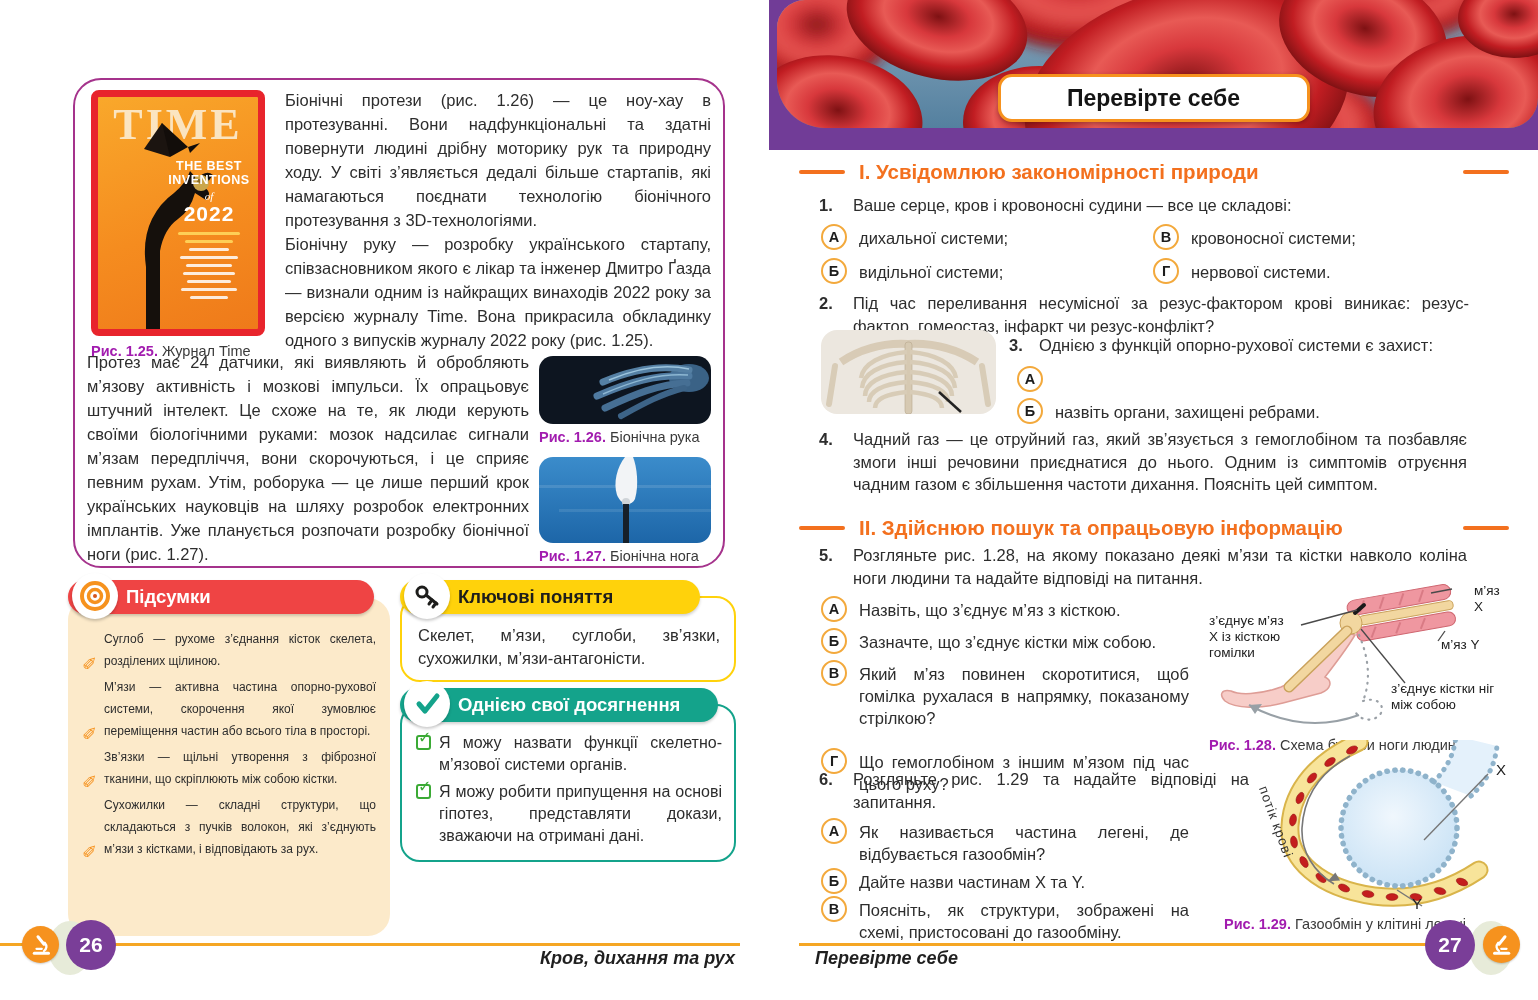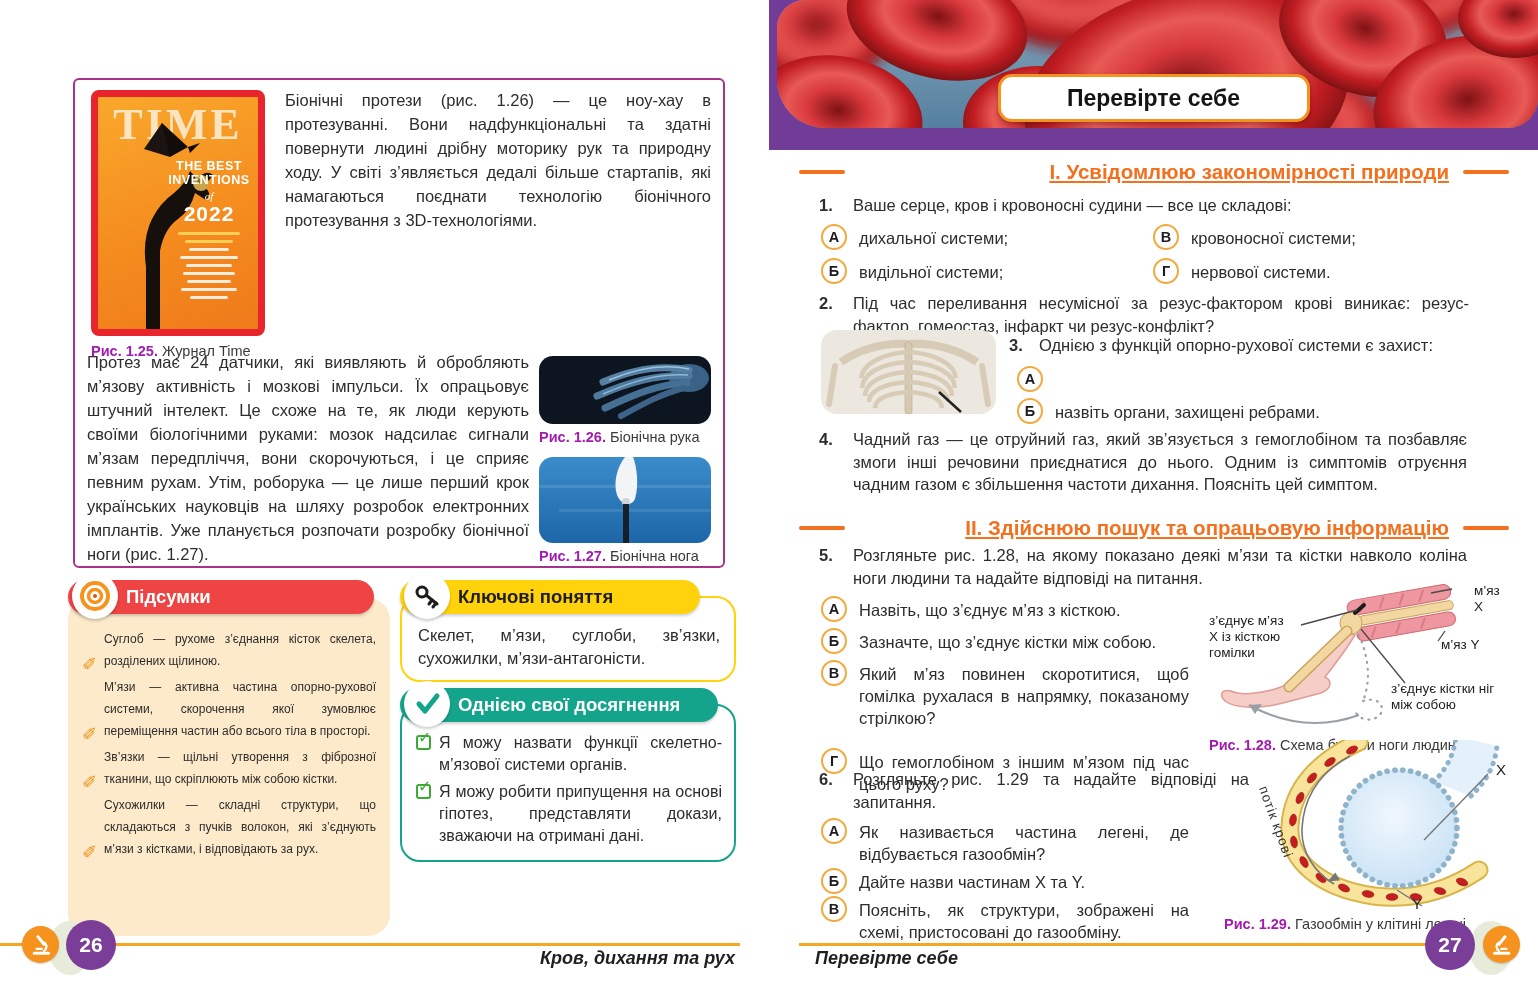--- a/index.html
+++ b/index.html
@@ -8,21 +8,21 @@
     font-family: "Liberation Sans", "DejaVu Sans", sans-serif;
     background:#ffffff; color:#2d2d2d; position:relative; overflow:hidden;
   }
   .page { position:absolute; top:0; width:769px; height:1000px; }
   .page-left  { left:0; }
   .page-right { left:769px; }
 
   
   .intro-panel {
     position:absolute; left:73px; top:78px; width:652px; height:490px;
-    border:2px solid #a5338c; border-radius:6px; background:#fff;
+    border:2px solid #a5338c; border-radius:28px; background:#fff;
   }
   .time-fig { position:absolute; left:16px; top:10px; width:182px; }
   .time-cover {
     width:174px; height:246px; border:7px solid #e8242c; border-radius:8px;
     background:linear-gradient(160deg,#f9a82b 0%,#f58c1f 55%,#ef7a1a 100%);
     position:relative; overflow:hidden;
   }
   .time-masthead {
     position:absolute; top:2px; left:0; width:100%; text-align:center;
     font-family:"Liberation Serif", serif; font-weight:bold; font-size:44px;
@@ -100,21 +100,21 @@
   .rp-header { position:absolute; left:0; top:0; width:769px; height:150px; background:#713c97; }
   .rp-photo { position:absolute; left:8px; right:0; top:0; height:128px; border-radius:28px 0 30px 48px; overflow:hidden; }
   .rp-badge {
     position:absolute; left:50%; transform:translateX(-50%); top:74px; width:312px; height:48px;
     background:#fff; border:3.5px solid #f6921e; border-radius:14px; z-index:5;
     display:flex; align-items:center; justify-content:center;
     font-weight:bold; font-size:23px; color:#141414; box-shadow:0 2px 5px rgba(0,0,0,.3);
   }
   .sec-head { position:absolute; left:30px; width:710px; display:flex; align-items:center; gap:14px; }
   .dash { width:46px; height:3.5px; background:#f3701e; border-radius:2px; flex:none; }
-  .sec-title { flex:1; text-align:right; color:#f3701e; font-weight:bold; font-size:20.5px;text-decoration:underline; }
+  .sec-title { flex:1; text-align:left; color:#f3701e; font-weight:bold; font-size:20.5px; }
   .q { position:absolute; font-size:16.5px; line-height:22.5px; }
   .q .qnum { position:absolute; left:0; top:0; font-weight:bold; }
   .q .qtext { display:block; margin-left:34px; text-align:justify; }
   .opt { position:absolute; display:flex; gap:12px; }
   .opt-letter {
     flex:none; width:26px; height:26px; border:2.5px solid #f3a93c; border-radius:50%;
     background:#fff; font-weight:bold; font-size:14.5px; color:#1c1c1c;
     display:flex; align-items:center; justify-content:center;
   }
   .opt-text { font-size:16.5px; line-height:22px; padding-top:3px; text-align:justify; }
@@ -174,20 +174,21 @@
         </div>
       </div>
       <div class="caption">
         <b>Рис. 1.25.</b>
         <span>Журнал Time</span>
       </div>
     </div>
 
     <div class="p-top">
       <p>Біонічні протези (рис. 1.26) — це ноу-хау в протезуванні. Вони надфункціональні та здатні повернути людині дрібну моторику рук та природну ходу. У світі з’являється дедалі більше стартапів, які намагаються поєднати технологію біонічного протезування з 3D-технологіями.</p>
+      <p>Біонічну руку — розробку українського стартапу, співзасновником якого є лікар та інженер Дмитро Ґазда — визнали одним із найкращих винаходів 2022 року за версією журналу Time. Вона прикрасила обкладинку одного з випусків журналу 2022 року (рис. 1.25).</p>
     </div>
 
     <div class="p-bottom">Протез має 24 датчики, які виявляють й обробляють м’язову активність і мозкові імпульси. Їх опрацьовує штучний інтелект. Це схоже на те, як люди керують своїми біологічними руками: мозок надсилає сигнали м’язам передпліччя, вони скорочуються, і це сприяє певним рухам. Утім, роборука — це лише перший крок українських науковців на шляху розробок електронних імплантів. Уже планується розпочати розробку біонічної ноги (рис. 1.27).</div>
 
     <div class="fig-col">
       <svg class="photo" width="172" height="68" viewBox="0 0 172 68">
         <rect width="172" height="68" fill="#0d1520"></rect>
         <ellipse cx="150" cy="22" rx="20" ry="14" fill="#3a6286"></ellipse>
         <path d="M150 14 C120 8 92 14 64 26" stroke="#5580a4" stroke-width="7" stroke-linecap="round" fill="none"></path>
         <path d="M150 20 C118 18 90 26 58 40" stroke="#4f7aa0" stroke-width="7" stroke-linecap="round" fill="none"></path>

